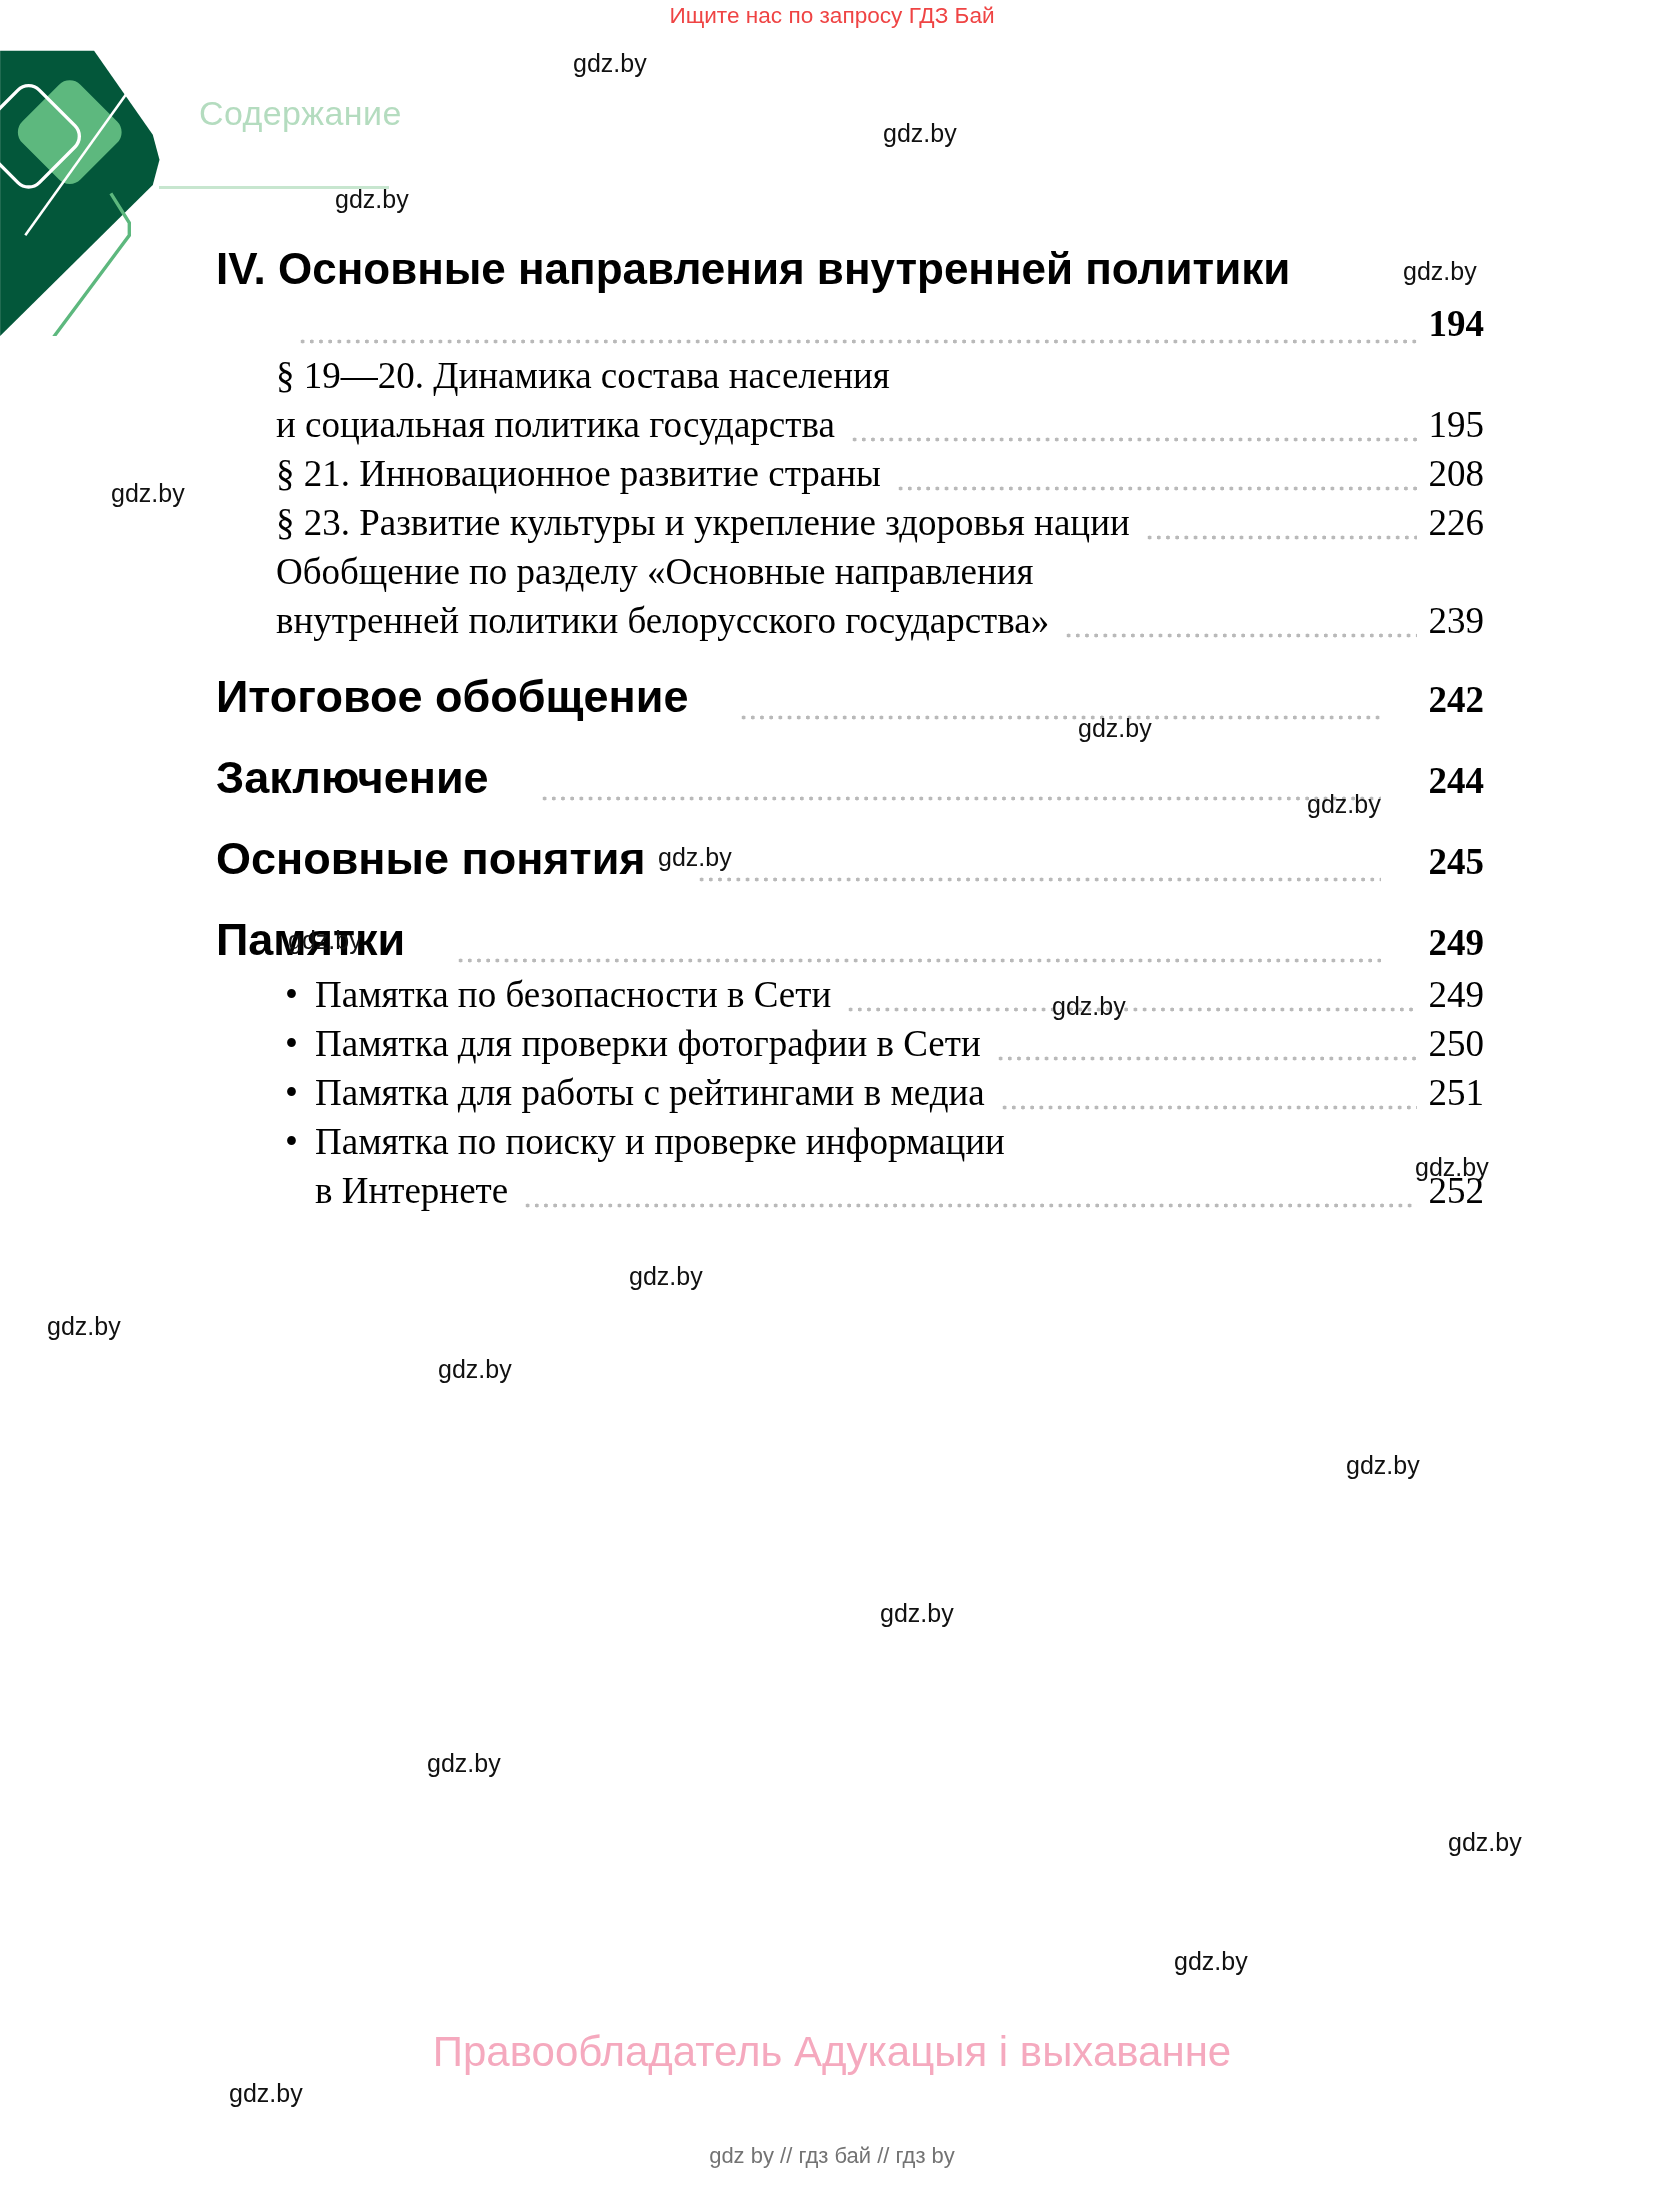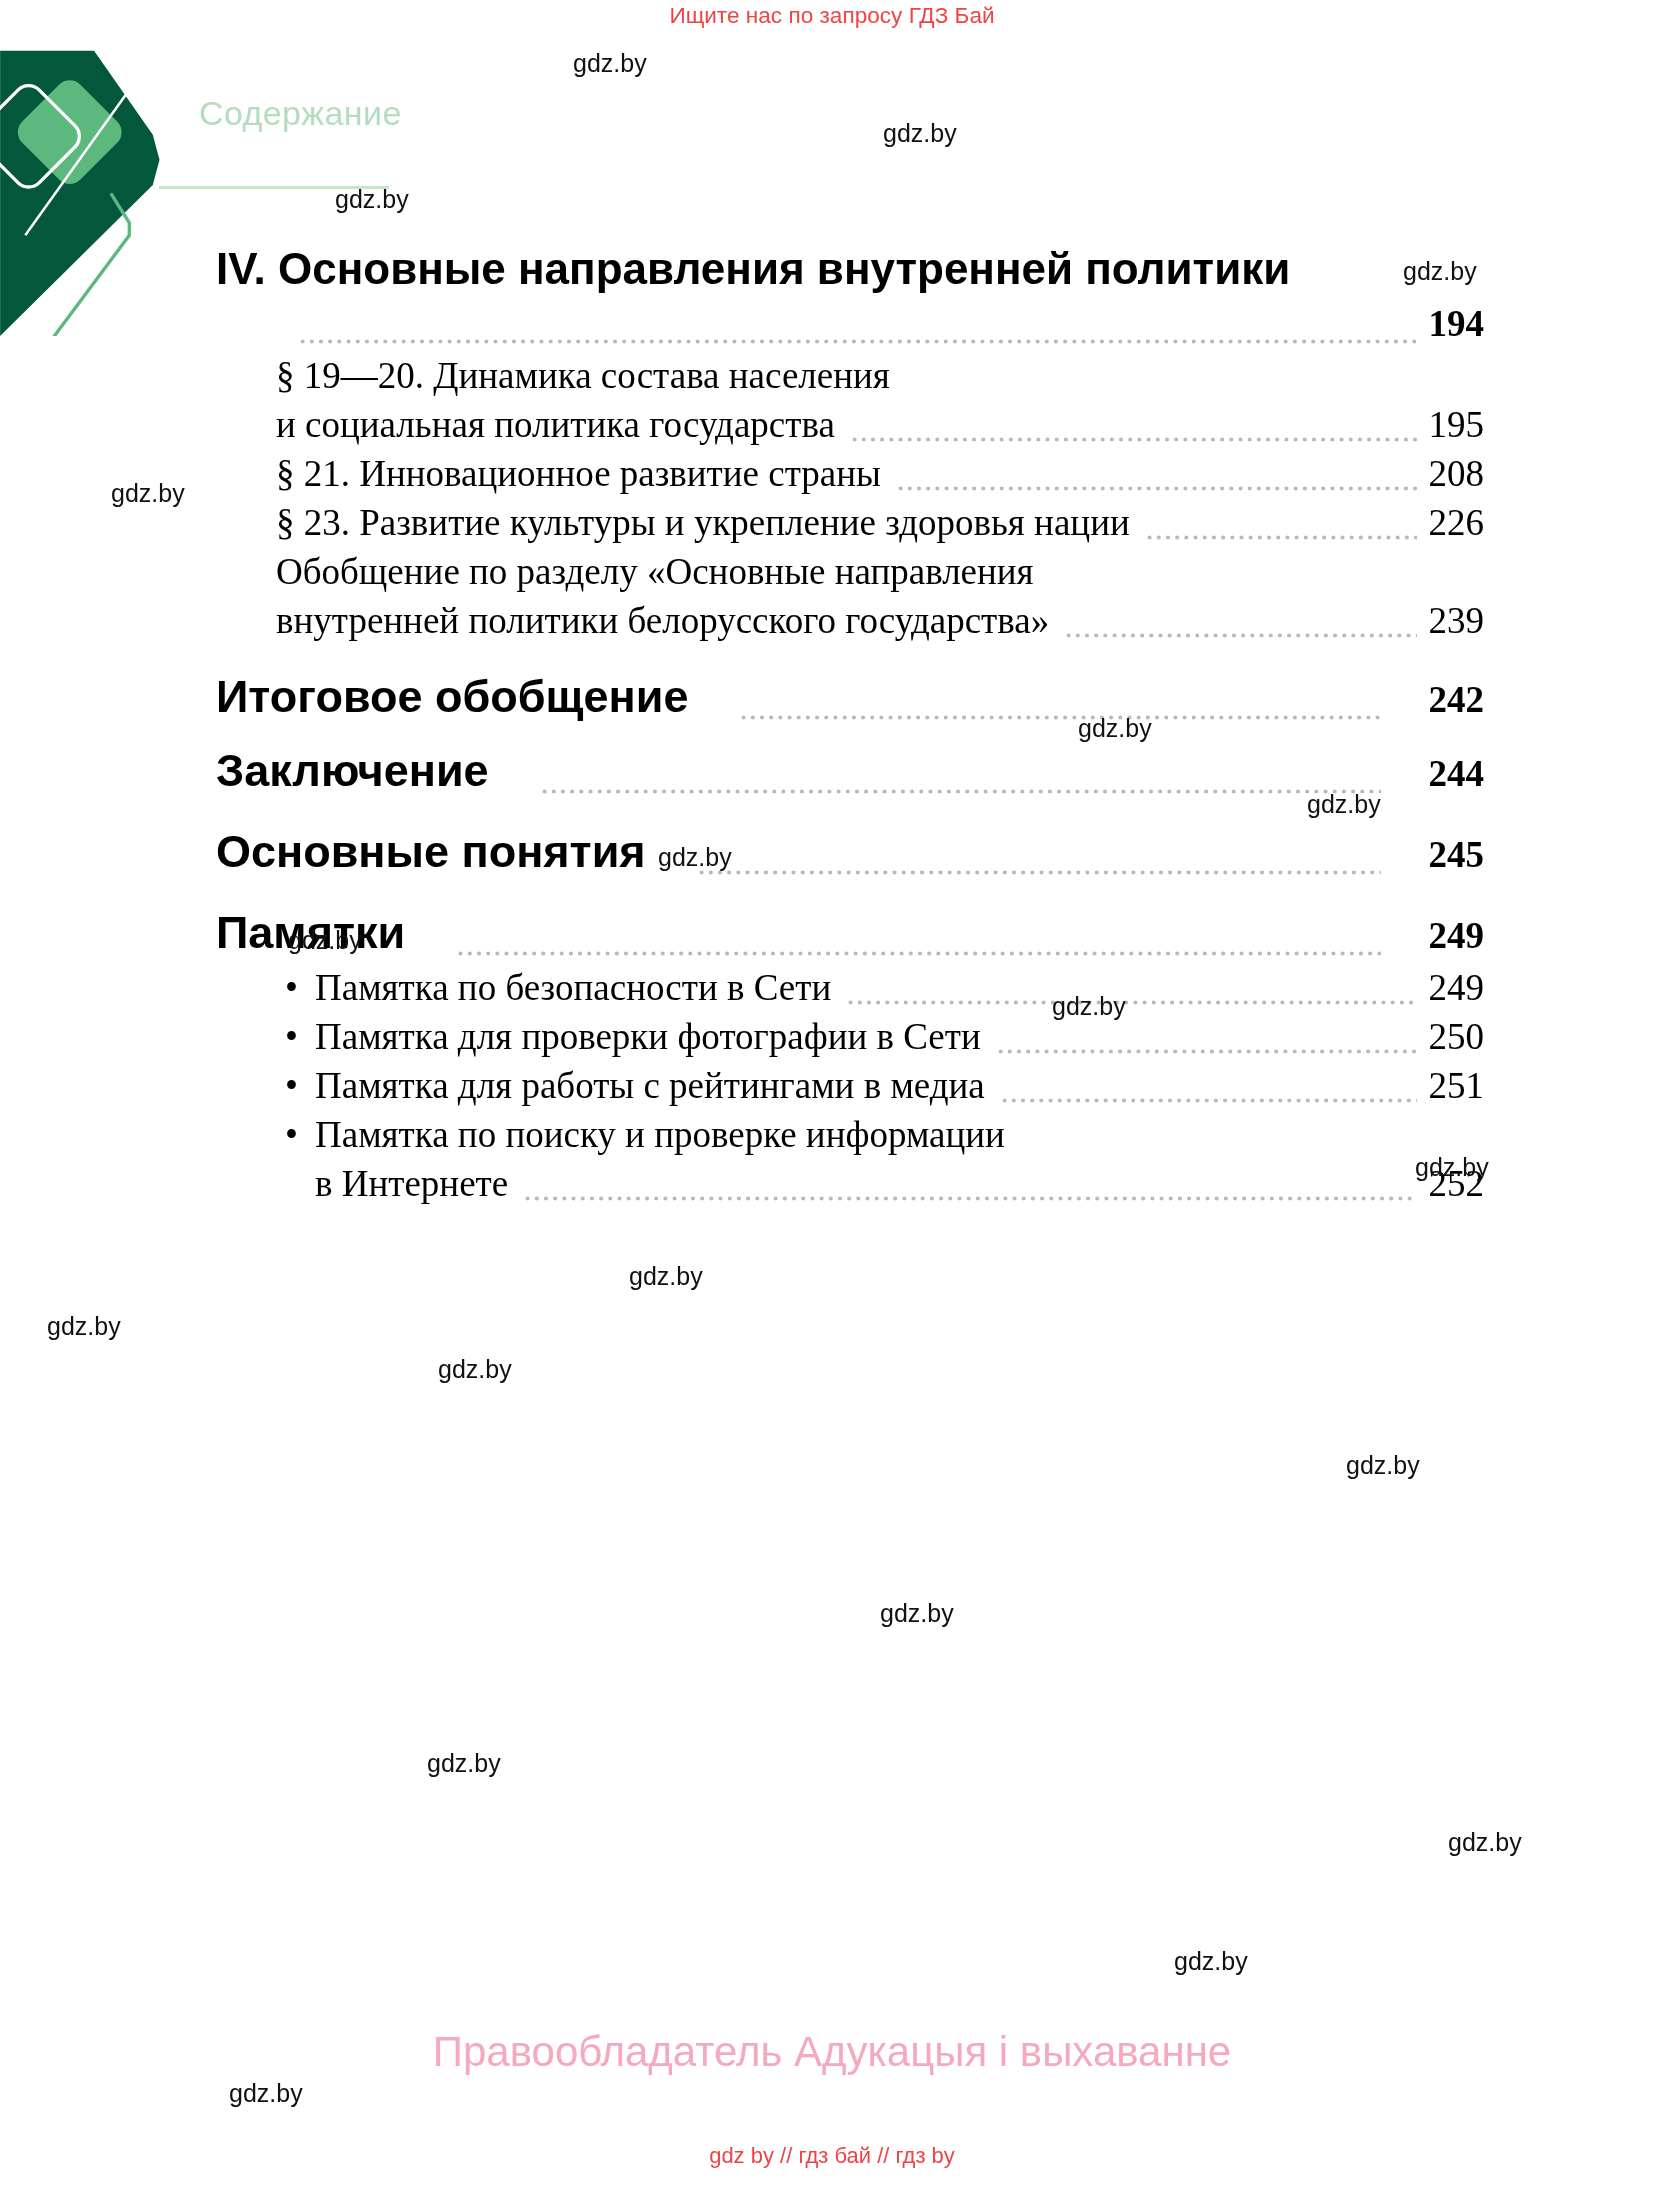--- a/index.html
+++ b/index.html
@@ -17,21 +17,21 @@
   .row .page { white-space:nowrap; text-align:left; }
   .h1 { font-family:"Liberation Sans", sans-serif; font-weight:bold; font-size:44px; color:#000; line-height:55px; }
   .h-main { font-family:"Liberation Sans", sans-serif; font-weight:bold; font-size:45px; color:#000;gap:36px; }
   .serif { font-family:"Liberation Serif", serif; font-size:37px; color:#000; line-height:49px; }
   .pg { font-family:"Liberation Serif", serif; font-size:37px; color:#000; }
   .indent1 { padding-left:60px; box-sizing:border-box; }
   .indent2 { padding-left:99px; box-sizing:border-box; }
   .bullet { position:absolute; left:69px; top:0; font-family:"Liberation Serif", serif; font-size:37px; line-height:49px; }
   .wm { position:absolute; font-family:"Liberation Sans", sans-serif; font-size:25px; color:#111; white-space:nowrap; }
   .footer-rights { position:absolute; top:2028px; left:0; width:1664px; text-align:center; color:#f5a9be; font-size:42px; font-family:"Liberation Sans", sans-serif; }
-  .footer-links { position:absolute; top:2143px; left:0; width:1664px; text-align:center; color:#ef4444; font-size:22px; font-family:"Liberation Sans", sans-serif; }
+  .footer-links { position:absolute; top:2143px; left:0; width:1664px; text-align:center; color:#737373; font-size:22px; font-family:"Liberation Sans", sans-serif; }
 </style>
 </head>
 <body>
 
 <div class="search-banner">Ищите нас по запросу ГДЗ Бай</div>
 
 <svg class="logo" viewBox="0 0 200 360" width="168" height="302">
   <polygon points="0,20 112,20 182,120 190,150 182,180 0,360" fill="#03573a"></polygon>
   <rect x="34" y="68" width="98" height="98" rx="18" fill="#5db87e" transform="rotate(45 83 117) scale(1 1)"></rect>
   <rect x="-14" y="74" width="96" height="96" rx="18" fill="none" stroke="#ffffff" stroke-width="4" transform="rotate(45 34 122)"></rect>
@@ -77,21 +77,21 @@
     <span class="text">внутренней политики белорусского государства»</span>
     <span class="dots"></span>
     <span class="page">239</span>
   </div>
 
   <div class="row h-main" style="margin-top:25px; line-height:54px;">
     <span class="text">Итоговое обобщение</span>
     <span class="dots"></span>
     <span class="page pg">242</span>
   </div>
-  <div class="row h-main" style="margin-top:17px; line-height:54px;">
+  <div class="row h-main" style="margin-top:24px; line-height:54px;">
     <span class="text">Заключение</span>
     <span class="dots"></span>
     <span class="page pg">244</span>
   </div>
   <div class="row h-main" style="margin-top:24px; line-height:54px;">
     <span class="text">Основные понятия</span>
     <span class="dots"></span>
     <span class="page pg">245</span>
   </div>
   <div class="row h-main" style="margin-top:24px; line-height:54px;">

